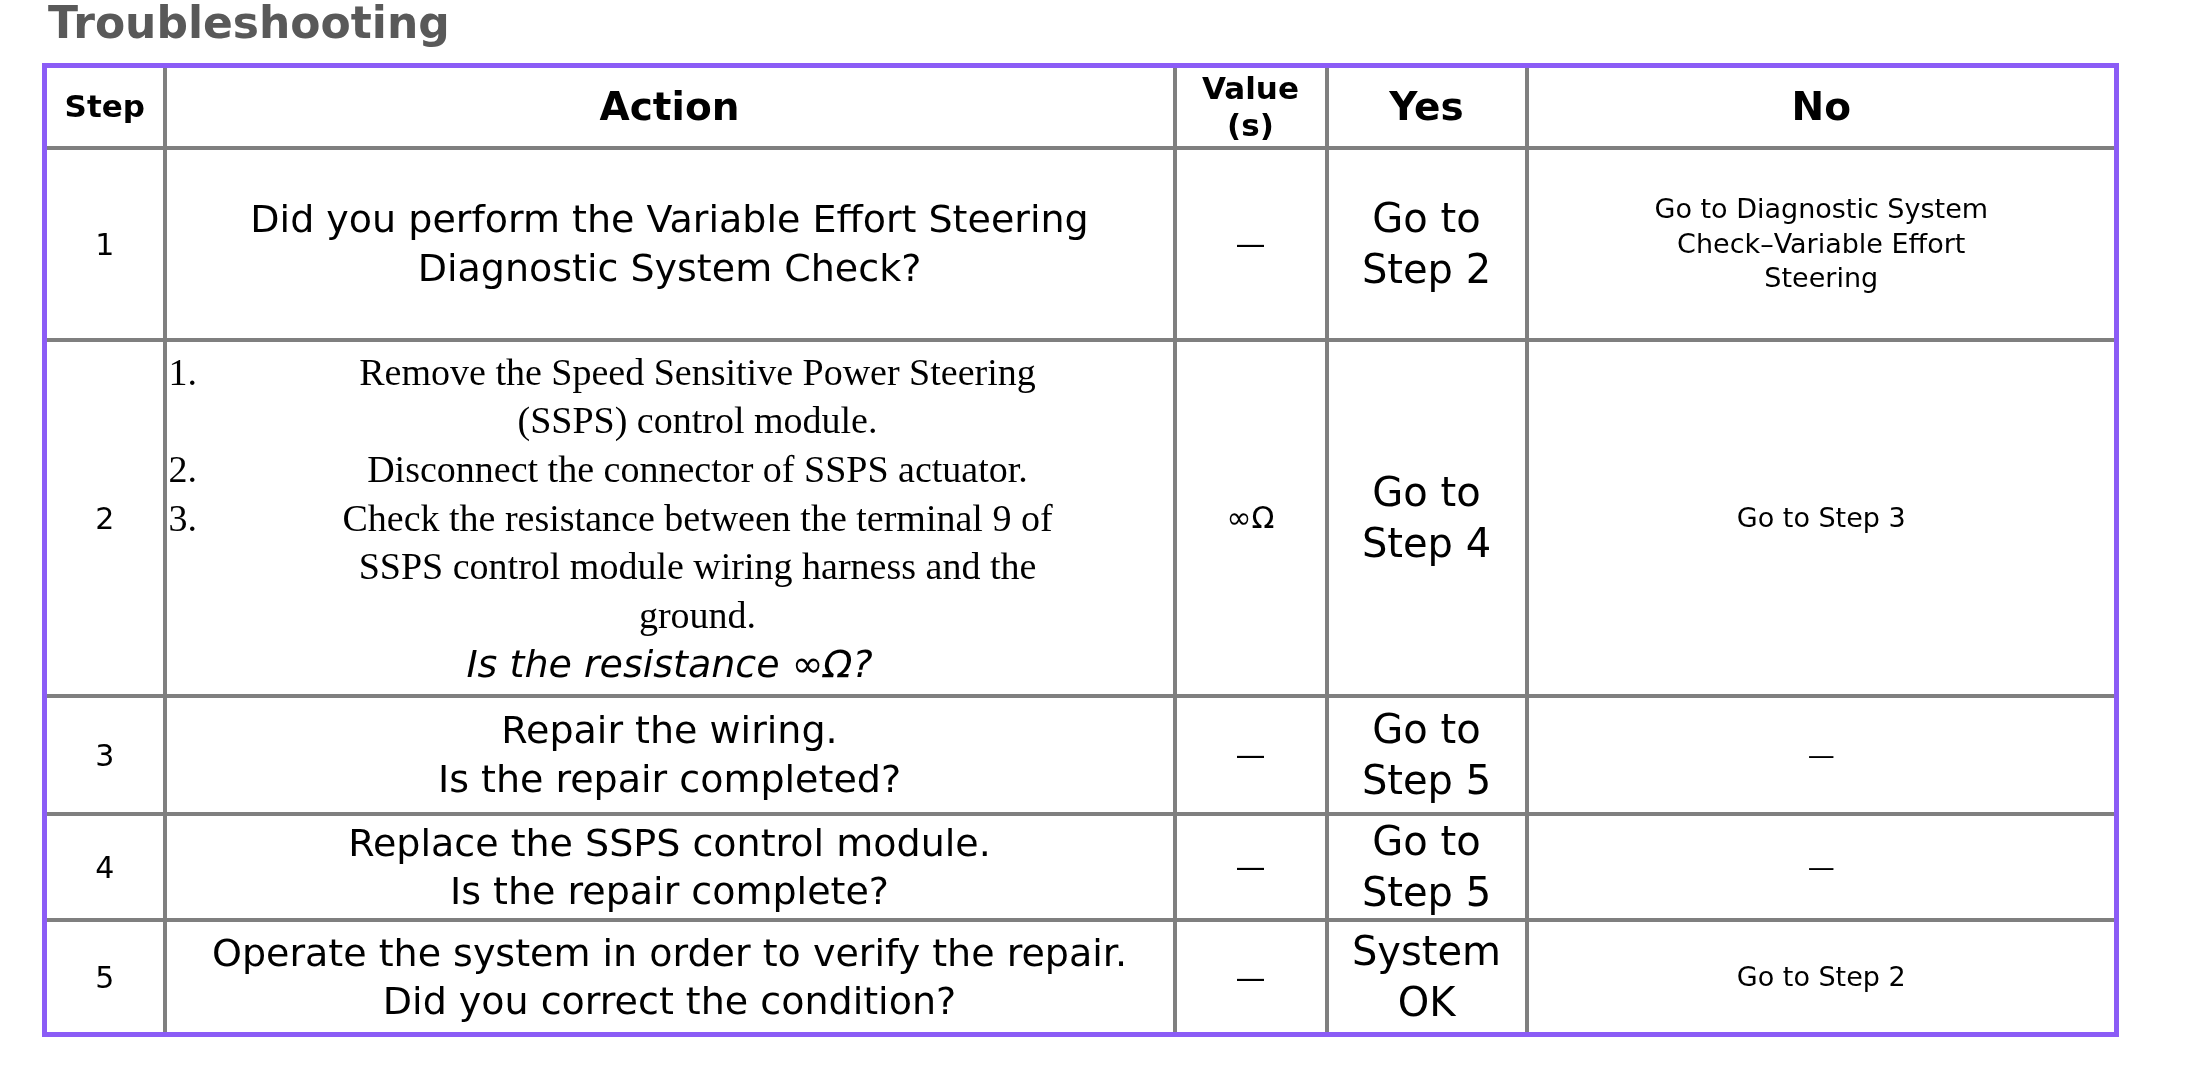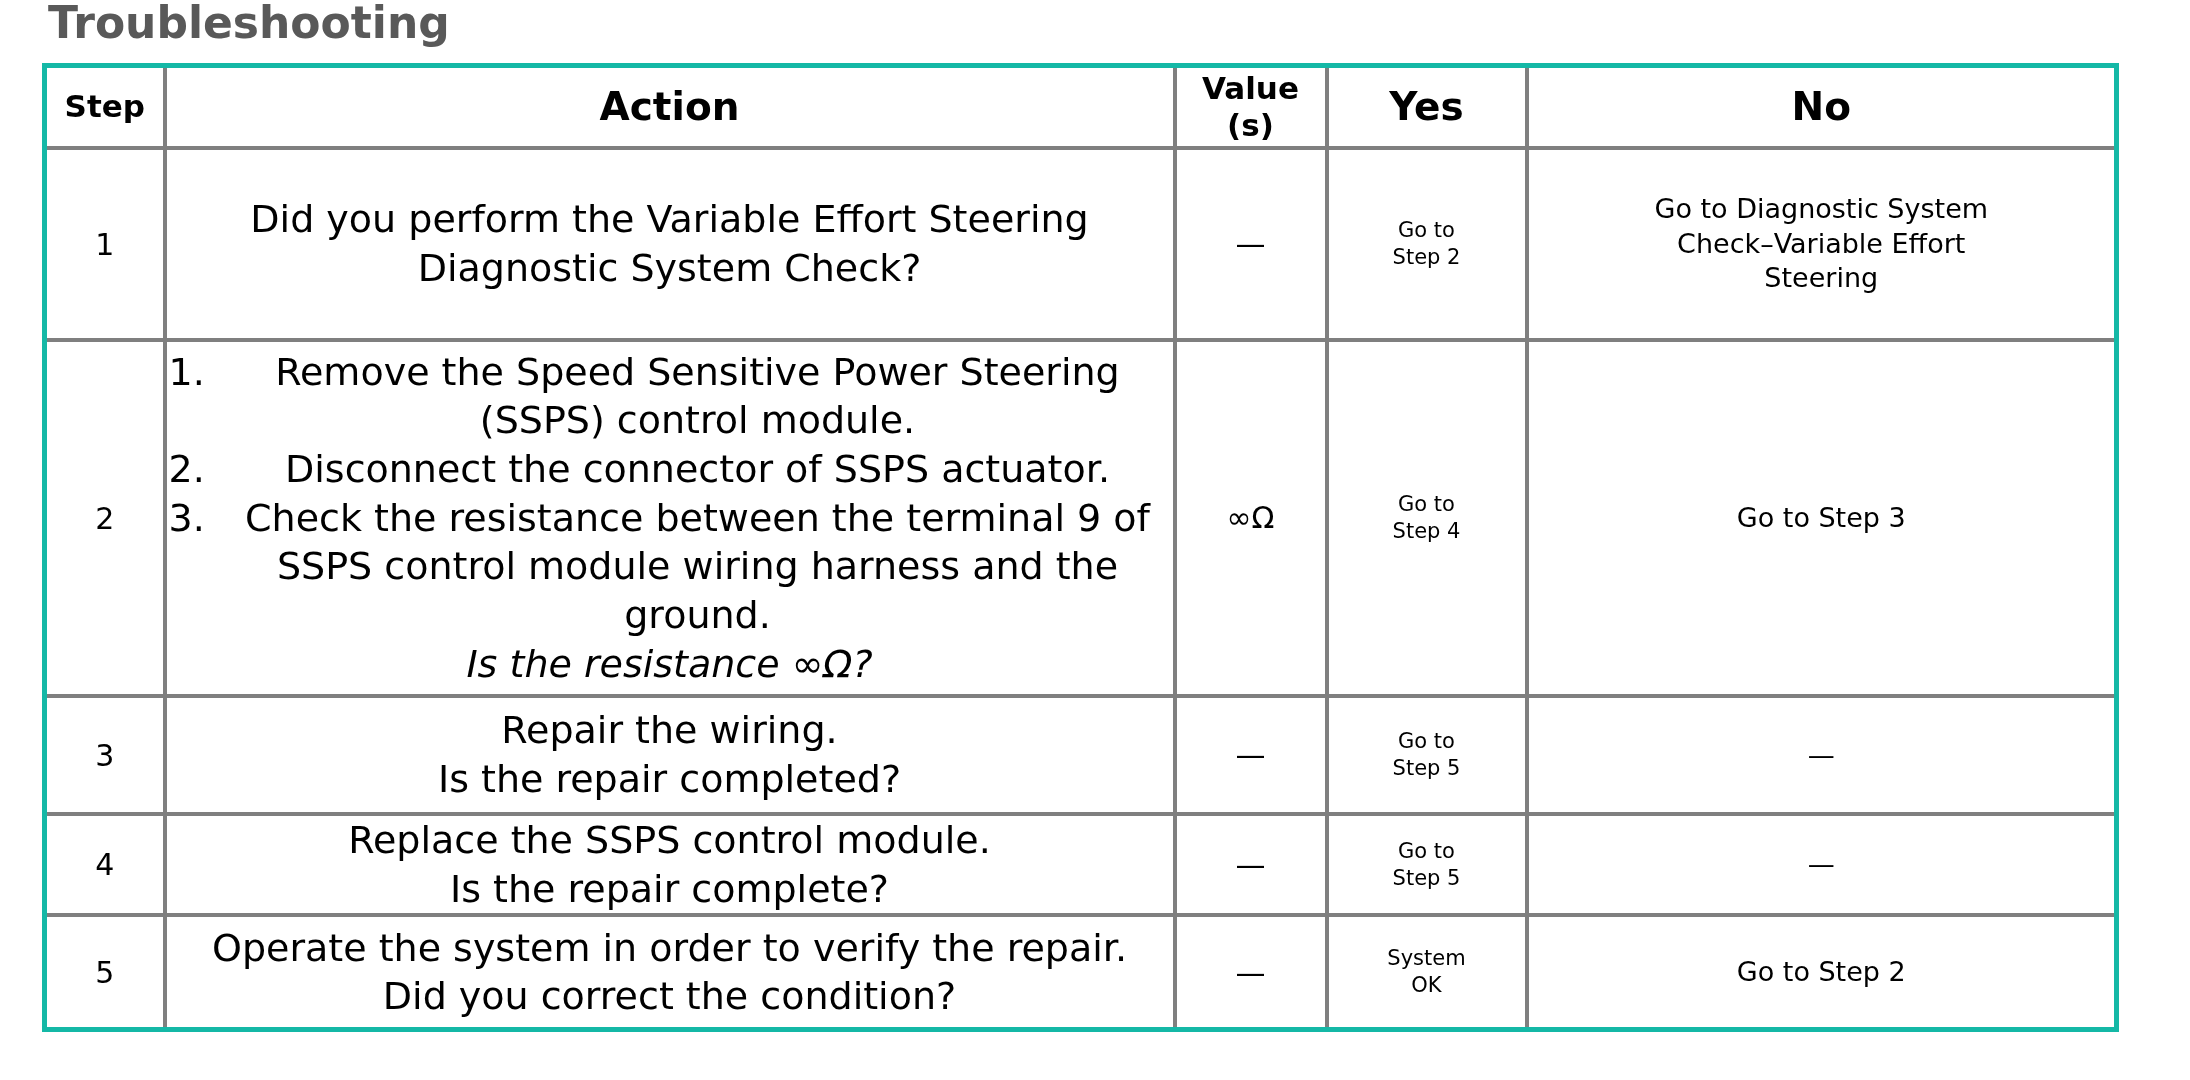--- a/index.html
+++ b/index.html
@@ -38,21 +38,21 @@
     left: 42px;
     top: 63px;
     width: 2072px;
   }
 
   table.ts-table {
     border-collapse: collapse;
     table-layout: fixed;
     width: 2072px;
     background: #84cc16;
-    border: 5px solid #14b8a6;
+    border: 5px solid #8b5cf6;
   }
 
   table.ts-table th,
   table.ts-table td {
     border: 4px solid #7f7f7f;
     background: #ffffff;
     color: #000000;
     vertical-align: middle;
     padding: 0;
   }
@@ -88,21 +88,21 @@
     line-height: 1.28;
     padding: 12px 10px 12px 20px;
   }
   td.cell-value {
     text-align: center;
     font-size: 30px;
     line-height: 1.25;
   }
   td.cell-yes {
     text-align: center;
-    font-size: 21px;
+    font-size: 40px;
     line-height: 1.28;
     padding: 8px 6px;
   }
   td.cell-no {
     text-align: center;
     font-size: 27px;
     line-height: 1.28;
     padding: 8px 16px;
   }
 
@@ -116,20 +116,21 @@
   .action-plain {
     display: block;
     white-space: pre-line;
   }
 
   ol.action-list {
     list-style: none;
     margin: 0 0 0 0;
     padding: 0;
     counter-reset: actstep;
+    font-family: Liberation Serif, serif;
   }
   ol.action-list > li {
     counter-increment: actstep;
     position: relative;
     padding-left: 56px;
     margin: 0 0 0 0;
     line-height: 1.28;
   }
   ol.action-list > li::before {
     content: counter(actstep) ".";

